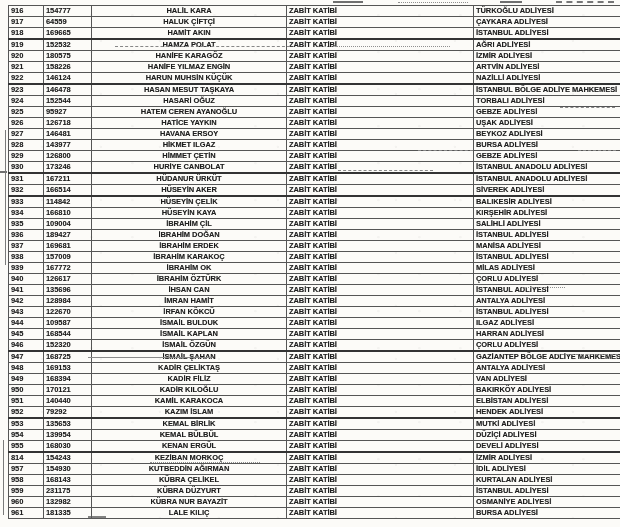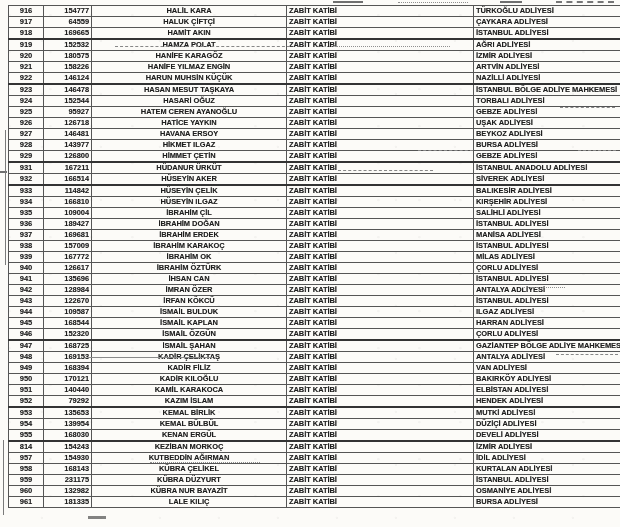--- a/index.html
+++ b/index.html
@@ -37,22 +37,22 @@
     font-size: 7.4px;
     line-height: 10px;
     font-weight: 700;
     color: #1f1f1f;
     letter-spacing: 0;
     white-space: nowrap;
     overflow: hidden;
     text-shadow: 0.2px 0 0 rgba(40,40,40,0.45);
   }
   tr.heavy td { border-top: 2px solid #333; }
-  td.c-no   { width: 30px;  text-align: center; }
-  td.c-reg  { width: 43px;  text-align: right; padding-right: 3px; }
+  td.c-no   { width: 30px;  }
+  td.c-reg  { width: 43px;  text-align: left; padding-right: 3px; }
   td.c-name { width: 190px; text-align: center;  padding-left: 3px; }
   td.c-title{ width: 182px; text-align: left;  padding-left: 3px; }
   td.c-court{ width: 142px; text-align: left;  padding-left: 3px; }
   .artifact { position: absolute; height: 0; }
   .a-solid  { border-top: 2px solid #6f6f6f; }
   .a-thin   { border-top: 1px solid #8a8a8a; }
   .a-dash   { border-top: 1px dashed #878787; }
   .a-dash2  { border-top: 2px dashed #767676; }
   .a-dot    { border-top: 1px dotted #8f8f8f; }
   .a-vert   { position: absolute; width: 0; border-left: 1px solid #7a7a7a; }
@@ -156,20 +156,27 @@
           <td class="c-title">ZABİT KATİBİ</td>
           <td class="c-court">BURSA ADLİYESİ</td>
         </tr>
         <tr>
           <td class="c-no">929</td>
           <td class="c-reg">126800</td>
           <td class="c-name">HİMMET ÇETİN</td>
           <td class="c-title">ZABİT KATİBİ</td>
           <td class="c-court">GEBZE ADLİYESİ</td>
         </tr>
+        <tr>
+          <td class="c-no">930</td>
+          <td class="c-reg">173246</td>
+          <td class="c-name">HURİYE CANBOLAT</td>
+          <td class="c-title">ZABİT KATİBİ</td>
+          <td class="c-court">İSTANBUL ANADOLU ADLİYESİ</td>
+        </tr>
         <tr class="heavy">
           <td class="c-no">931</td>
           <td class="c-reg">167211</td>
           <td class="c-name">HÜDANUR ÜRKÜT</td>
           <td class="c-title">ZABİT KATİBİ</td>
           <td class="c-court">İSTANBUL ANADOLU ADLİYESİ</td>
         </tr>
         <tr>
           <td class="c-no">932</td>
           <td class="c-reg">166514</td>
@@ -180,21 +187,21 @@
         <tr class="heavy">
           <td class="c-no">933</td>
           <td class="c-reg">114842</td>
           <td class="c-name">HÜSEYİN ÇELİK</td>
           <td class="c-title">ZABİT KATİBİ</td>
           <td class="c-court">BALIKESİR ADLİYESİ</td>
         </tr>
         <tr>
           <td class="c-no">934</td>
           <td class="c-reg">166810</td>
-          <td class="c-name">HÜSEYİN ILGAZ</td>
+          <td class="c-name">HÜSEYİN KAYA</td>
           <td class="c-title">ZABİT KATİBİ</td>
           <td class="c-court">KIRŞEHİR ADLİYESİ</td>
         </tr>
         <tr>
           <td class="c-no">935</td>
           <td class="c-reg">109004</td>
           <td class="c-name">İBRAHİM ÇİL</td>
           <td class="c-title">ZABİT KATİBİ</td>
           <td class="c-court">SALİHLİ ADLİYESİ</td>
         </tr>
@@ -236,21 +243,21 @@
         <tr>
           <td class="c-no">941</td>
           <td class="c-reg">135696</td>
           <td class="c-name">İHSAN CAN</td>
           <td class="c-title">ZABİT KATİBİ</td>
           <td class="c-court">İSTANBUL ADLİYESİ</td>
         </tr>
         <tr>
           <td class="c-no">942</td>
           <td class="c-reg">128984</td>
-          <td class="c-name">İMRAN ÖZER</td>
+          <td class="c-name">İMRAN HAMİT</td>
           <td class="c-title">ZABİT KATİBİ</td>
           <td class="c-court">ANTALYA ADLİYESİ</td>
         </tr>
         <tr>
           <td class="c-no">943</td>
           <td class="c-reg">122670</td>
           <td class="c-name">İRFAN KÖKCÜ</td>
           <td class="c-title">ZABİT KATİBİ</td>
           <td class="c-court">İSTANBUL ADLİYESİ</td>
         </tr>

